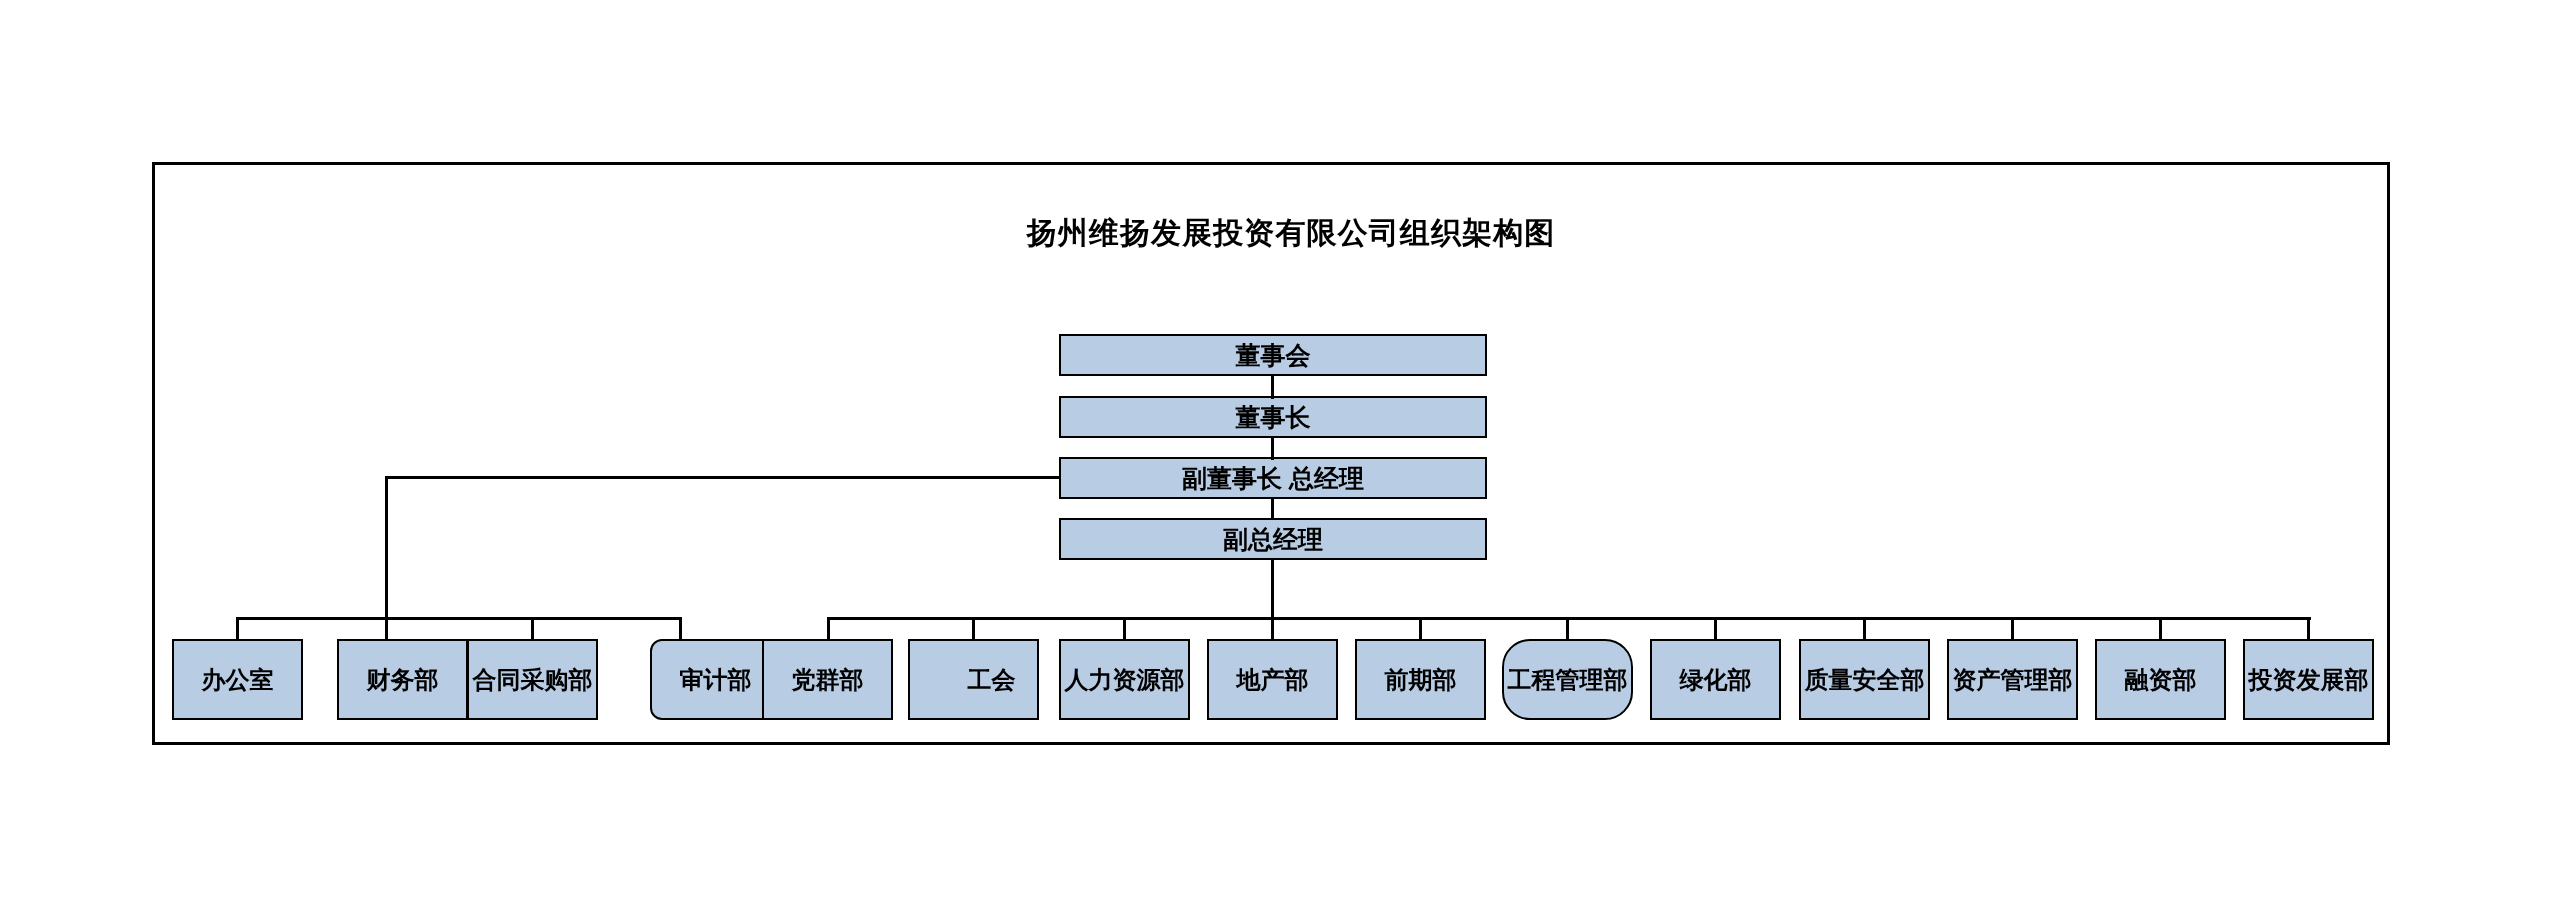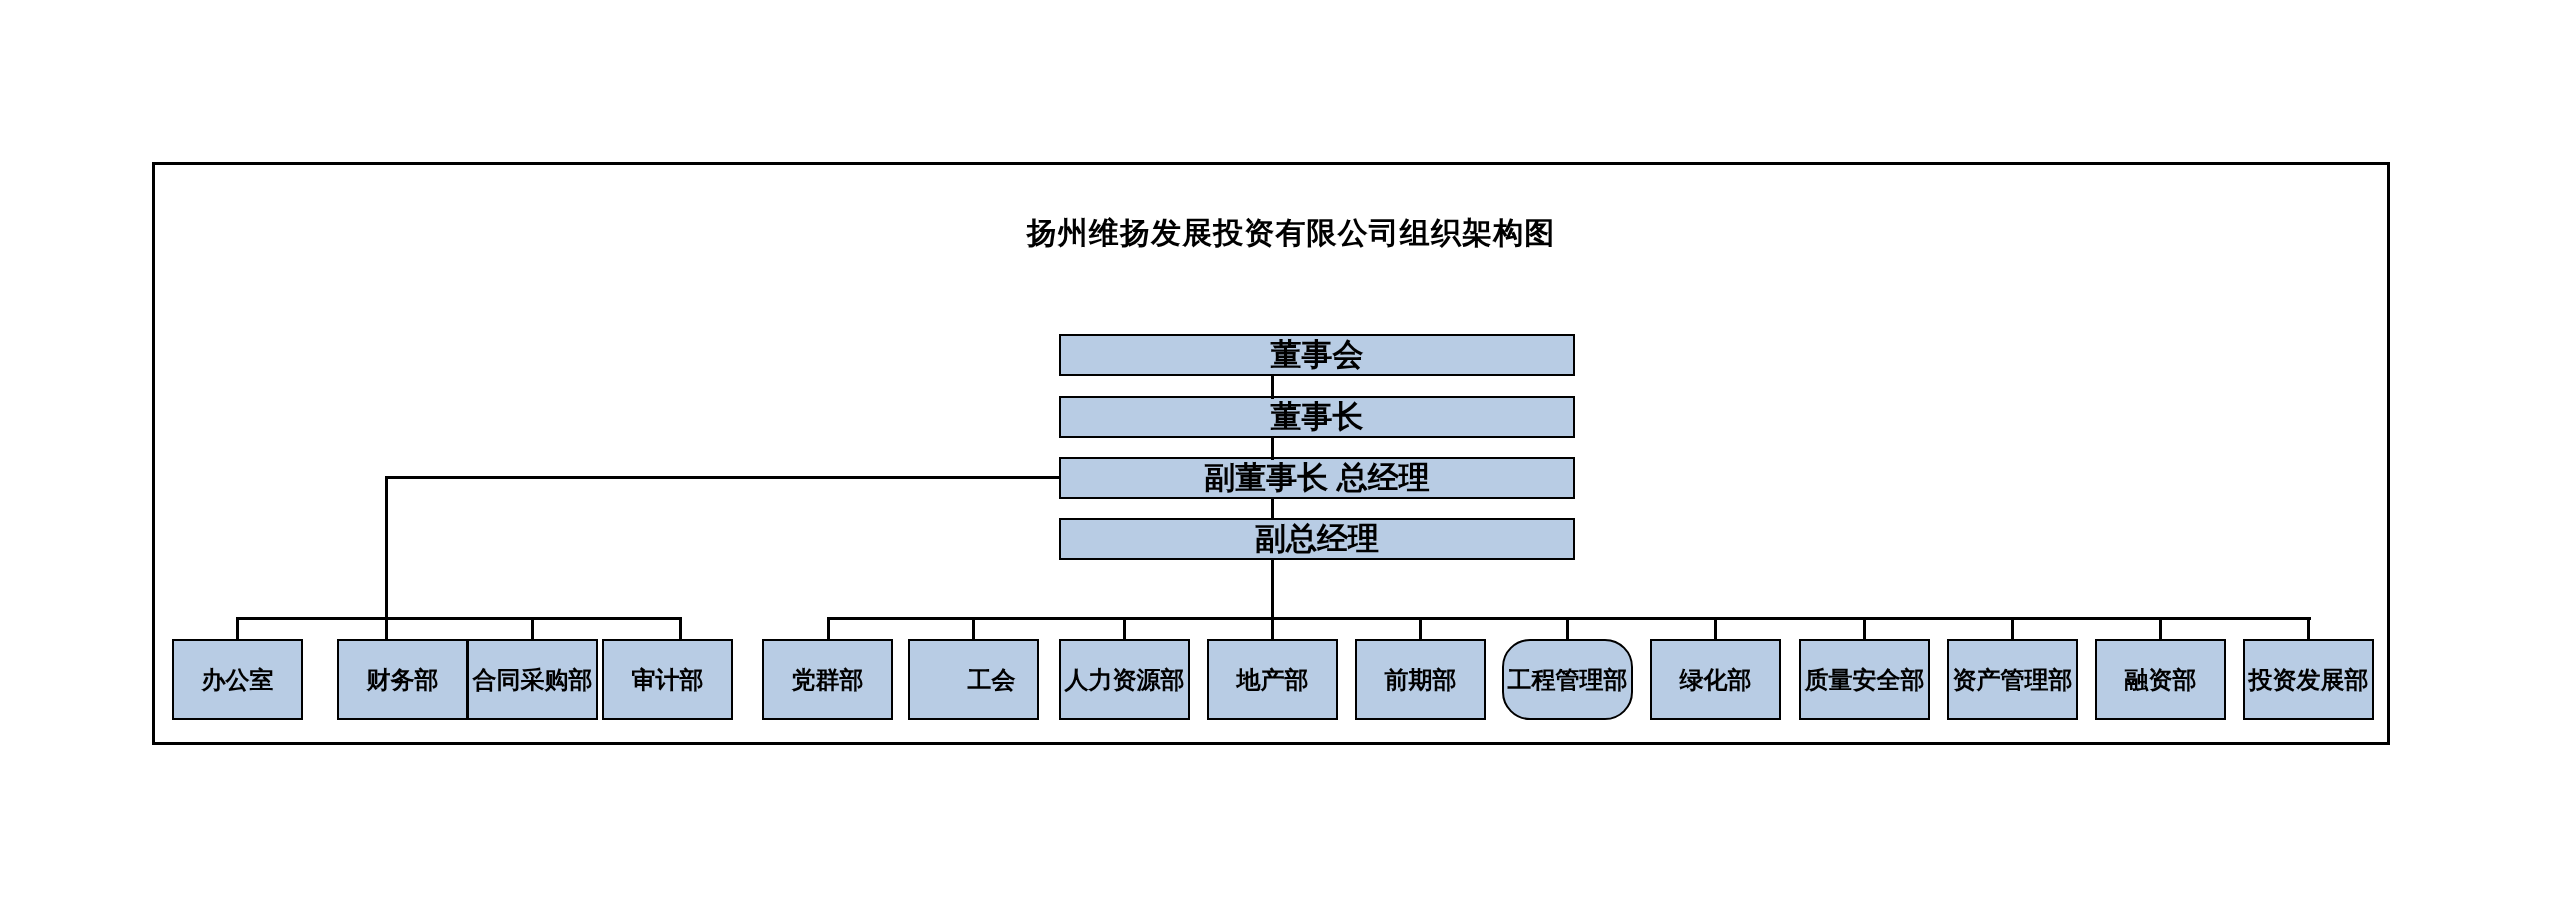--- a/index.html
+++ b/index.html
@@ -47,23 +47,23 @@
     box-sizing: border-box;
     display: flex;
     align-items: center;
     justify-content: center;
     font-weight: bold;
     color: #000000;
     white-space: nowrap;
   }
   .level-node {
     left: 1059px;
-    width: 516px;
+    width: 428px;
     height: 42px;
-    font-size: 31px;
+    font-size: 25px;
   }
   .dept-node {
     top: 639px;
     width: 131px;
     height: 81px;
     font-size: 24px;
   }
   .line {
     position: absolute;
     background: #000000;
@@ -104,21 +104,21 @@
   <div class="line" style="left:1566px; top:617px; width:2.9px; height:22.4px;"></div>
   <div class="line" style="left:1714px; top:617px; width:2.9px; height:22.4px;"></div>
   <div class="line" style="left:1863px; top:617px; width:2.9px; height:22.4px;"></div>
   <div class="line" style="left:2011px; top:617px; width:2.9px; height:22.4px;"></div>
   <div class="line" style="left:2159px; top:617px; width:2.9px; height:22.4px;"></div>
   <div class="line" style="left:2307px; top:617px; width:2.9px; height:22.4px;"></div>
 
   <div class="node dept-node" style="left:172px;">办公室</div>
   <div class="node dept-node" style="left:321px;margin-left:16px;">财务部</div>
   <div class="node dept-node" style="left:467px;">合同采购部</div>
-  <div class="node dept-node" style="left:602px;">审计部</div>
+  <div class="node dept-node" style="left:650px;border-radius:12px;">审计部</div>
 
   <div class="node dept-node" style="left:762px;">党群部</div>
   <div class="node dept-node" style="left:908px;padding-left:36px;">工会</div>
   <div class="node dept-node" style="left:1059px;">人力资源部</div>
   <div class="node dept-node" style="left:1207px;">地产部</div>
   <div class="node dept-node" style="left:1355px;">前期部</div>
   <div class="node dept-node" style="left:1502px;border-radius:28px;">工程管理部</div>
   <div class="node dept-node" style="left:1650px;">绿化部</div>
   <div class="node dept-node" style="left:1799px;">质量安全部</div>
   <div class="node dept-node" style="left:1947px;">资产管理部</div>

